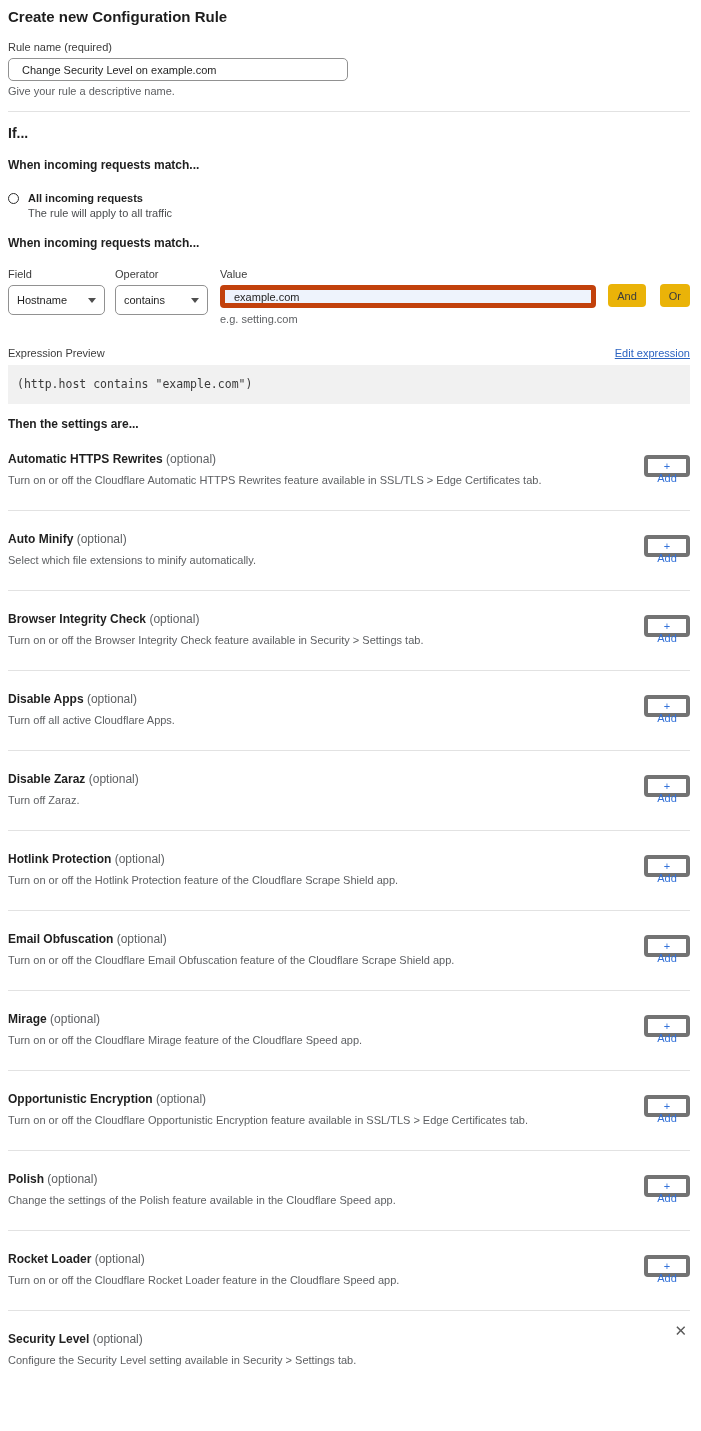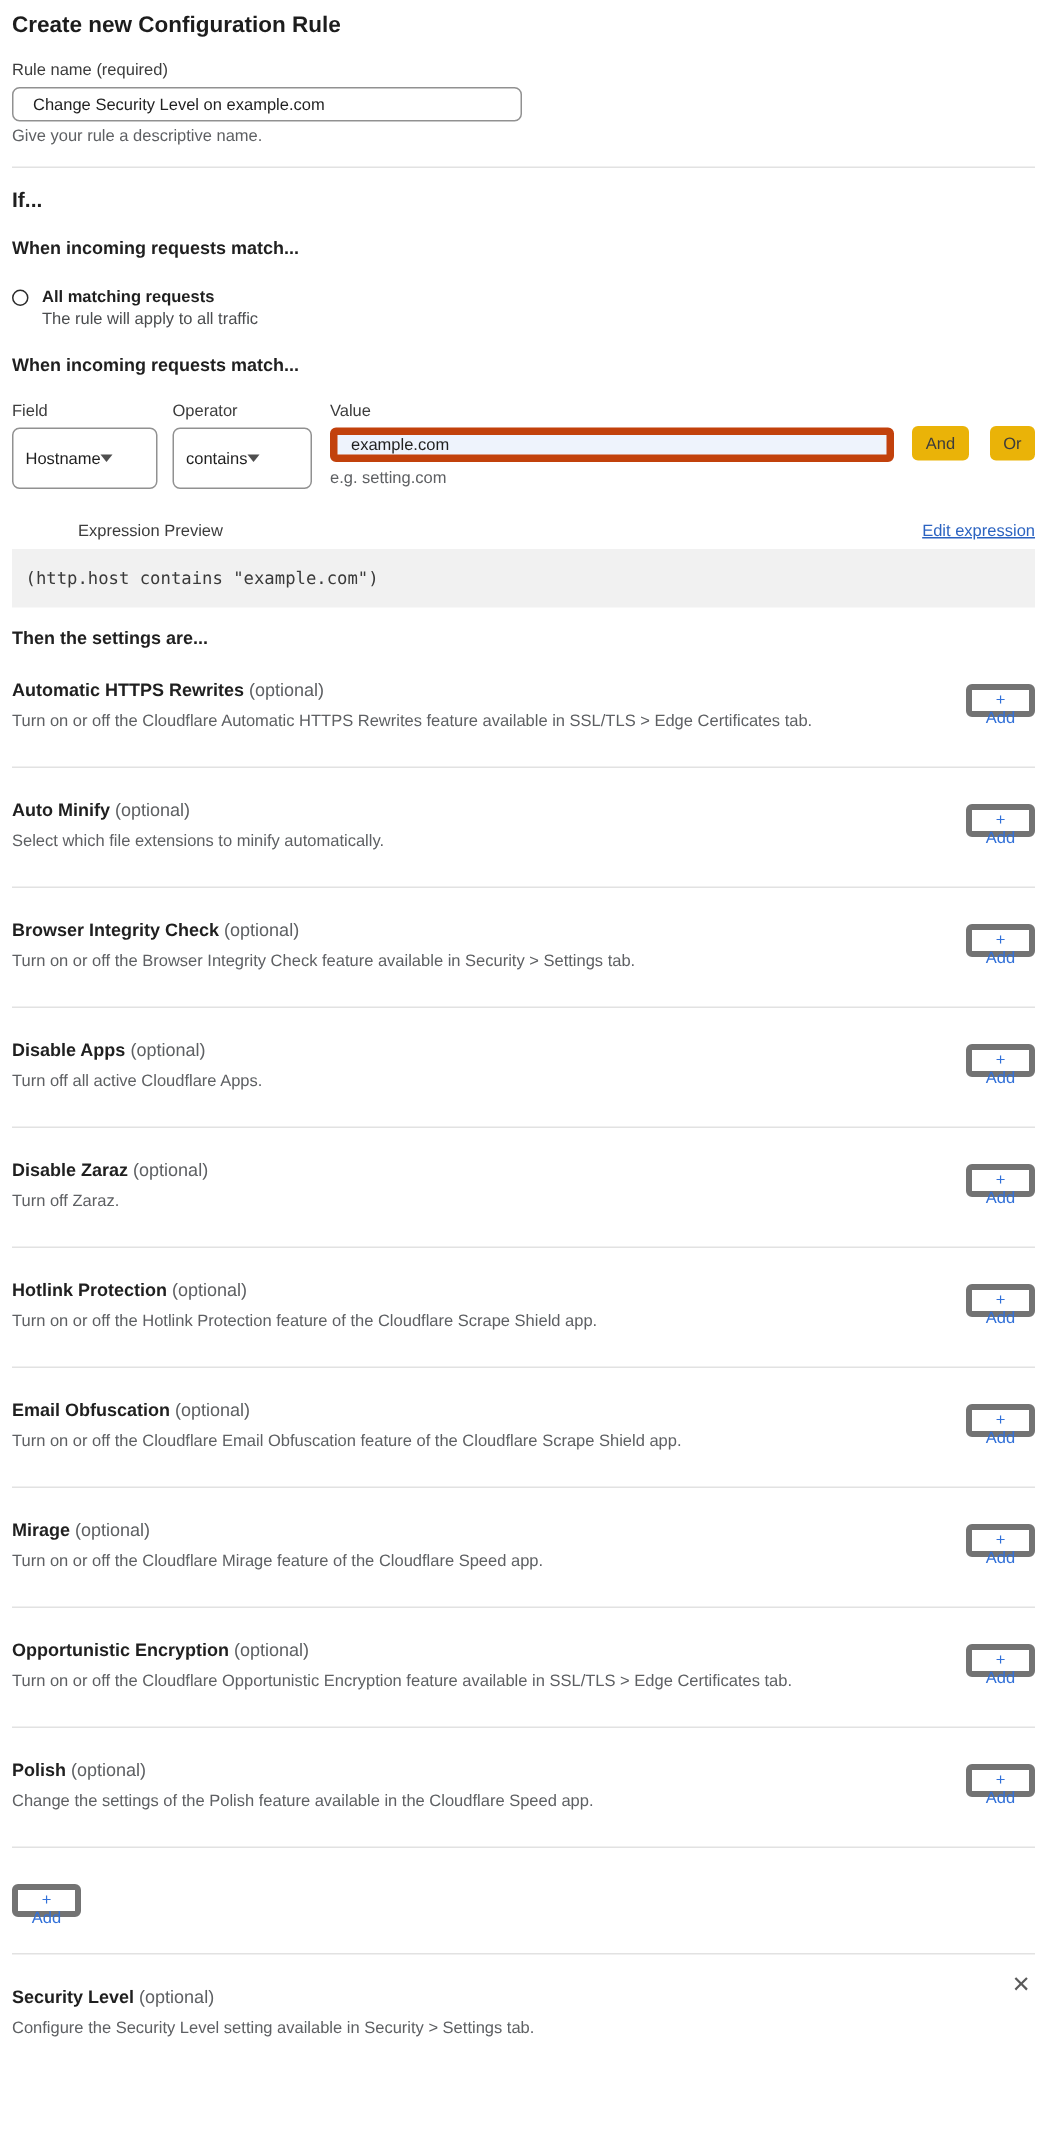--- a/index.html
+++ b/index.html
@@ -38,22 +38,22 @@
     border-radius: 50%; background: #2b2b2b;
   }
   .radio-label { font-size: 11px; font-weight: 700; }
   .radio-desc { font-size: 11px; color: #4a4c4e; margin-top: 3px; }
 
   .builder-row { display: flex; align-items: flex-start; margin-top: 18px; }
   .col-field { width: 97px; margin-right: 10px; flex: none; }
   .col-operator { width: 93px; margin-right: 12px; flex: none; }
   .col-value { flex: 1; }
   .select {
-    height: 41px; border: 1px solid #919191; border-radius: 5px; background: #fff;
-    display: flex; align-items: center; 
+    height: 30px; border: 1px solid #919191; border-radius: 5px; background: #fff;
+    display: flex; align-items: center; justify-content: space-between;
     padding: 0 8px; font-size: 11px; cursor: pointer; color: #1f1f1f;
   }
   .caret {
     width: 0; height: 0; flex: none;
     border-left: 4px solid transparent; border-right: 4px solid transparent;
     border-top: 5px solid #4f4f4f;
   }
   .value-input {
     width: 100%; height: 23px; border: 5px solid #c2410c; border-radius: 4px;
     background: #eef3fc; padding: 0 9px; font-size: 11px; color: #1f1f1f;
@@ -61,21 +61,21 @@
   }
   .value-hint { font-size: 11px; color: #5e6063; margin-top: 5px; }
   .gray-btn {
     height: 23px; margin-top: 16px; padding: 0 9px; border: none; border-radius: 4px;
     background: #eab308; color: #3c3c3c; font-size: 11px; cursor: pointer;
     font-family: "Liberation Sans", sans-serif;
   }
   .and-btn { margin-left: 12px; }
   .or-btn { margin-left: 14px; }
 
-  .preview-head { display: flex; justify-content: space-between; align-items: flex-end; margin-top: 22px; margin-left: 44px; }
+  .preview-head { display: flex; justify-content: space-between; align-items: flex-end; margin-top: 22px; }
   .preview-label { font-size: 11px; color: #3c3c3c; }
   .edit-link { font-size: 11px; color: #2b63c1; text-decoration: underline; cursor: pointer; }
   .code-block {
     margin-top: 6px; background: #f1f1f1; padding: 12px 9px 13px;
     font-family: "DejaVu Sans Mono", monospace; font-size: 11.5px; color: #3a3a3a;
     white-space: pre;
   }
 
   .then-heading { font-size: 12px; font-weight: 700; margin: 13px 0 0; }
 
@@ -114,21 +114,21 @@
   </div>
 
   <hr class="divider">
 
   <h2 class="if-heading">If...</h2>
   <h3 class="sub-heading">When incoming requests match...</h3>
 
   <div class="radio-option">
     <span class="radio"></span>
     <div>
-      <div class="radio-label">All matching requests</div>
+      <div class="radio-label">All incoming requests</div>
       <div class="radio-desc">The rule will apply to all traffic</div>
     </div>
   </div>
 
 
   <h3 class="sub-heading">When incoming requests match...</h3>
 
   <div class="builder-row">
     <div class="col-field">
       <label class="field-label">Field</label>
@@ -235,20 +235,24 @@
 
   <div class="setting-row">
     <div>
       <div class="setting-title"><span class="setting-name">Polish</span> <span class="setting-optional">(optional)</span></div>
       <div class="setting-desc">Change the settings of the Polish feature available in the Cloudflare Speed app.</div>
     </div>
     <button class="add-btn">+ Add</button>
   </div>
 
   <div class="setting-row">
+    <div>
+      <div class="setting-title"><span class="setting-name">Rocket Loader</span> <span class="setting-optional">(optional)</span></div>
+      <div class="setting-desc">Turn on or off the Cloudflare Rocket Loader feature in the Cloudflare Speed app.</div>
+    </div>
     <button class="add-btn">+ Add</button>
   </div>
 
   <div class="security-section">
     <span class="close-icon">✕</span>
     <div class="setting-title"><span class="setting-name">Security Level</span> <span class="setting-optional">(optional)</span></div>
     <div class="setting-desc">Configure the Security Level setting available in Security &gt; Settings tab.</div>
 
   </div>
 

